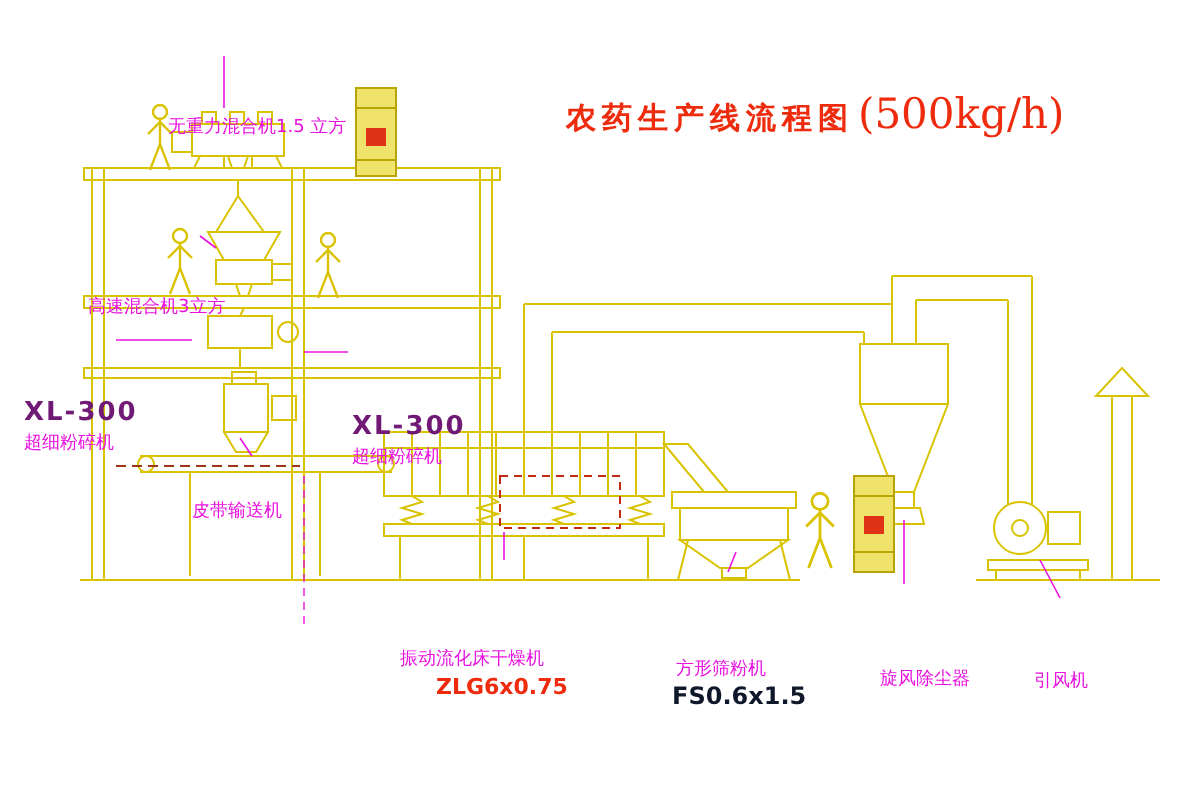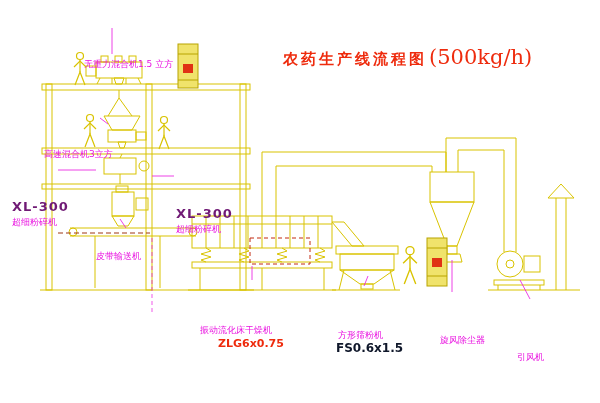--- a/index.html
+++ b/index.html
@@ -215,15 +215,15 @@
 
   <div class="lbl mag" style="left:96px;top:208px;">皮带输送机</div>
 
   <div class="lbl mag" style="left:200px;top:282px;">振动流化床干燥机</div>
   <div class="lbl red-xl" style="left:218px;top:294px;">ZLG6x0.75</div>
 
   <div class="lbl mag" style="left:338px;top:287px;text-align:center;">方形筛粉机</div>
   <div class="lbl red-md" style="left:336px;top:298px;">FS0.6x1.5</div>
 
   <div class="lbl mag" style="left:440px;top:292px;">旋风除尘器</div>
-  <div class="lbl mag" style="left:517px;top:309px;">引风机</div>
+  <div class="lbl mag" style="left:517px;top:293px;">引风机</div>
 
 </div>
 
 </body></html>

